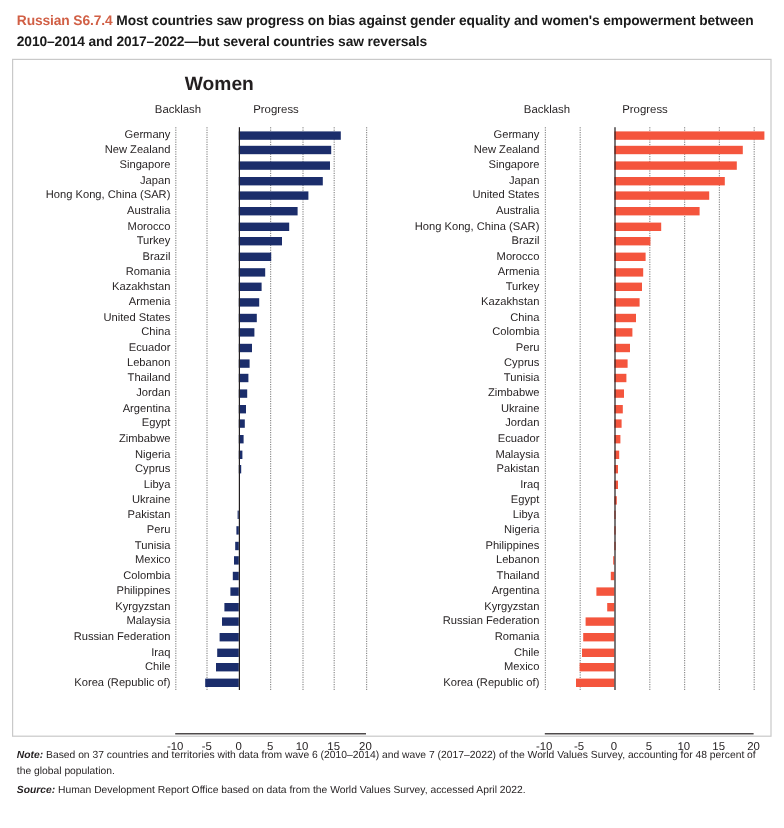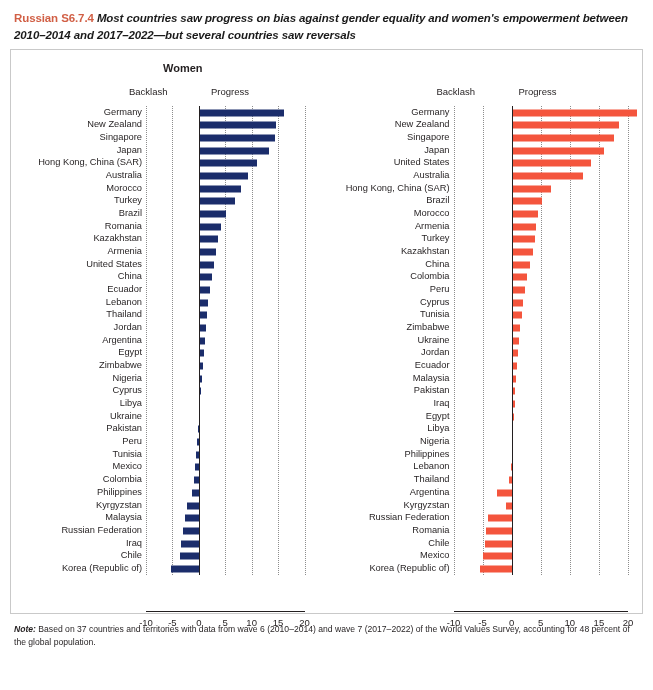--- a/index.html
+++ b/index.html
@@ -27,21 +27,20 @@
     font-weight: bold;
     line-height: 1.45;
     letter-spacing: -0.1px;
     margin: 2px 4px 6px 4px;
   }
   .fig-label {
     color: #d15f45;
   }
   .title-text {
     color: #1a1a1a;
-    font-style: italic;
   }
   
   .chart-frame {
     position: relative;
     border: 1px solid #c9c9c9;
     height: 565px;
     box-sizing: border-box;
     background: #fff;
   }
   .panels {
@@ -52,21 +51,21 @@
     position: relative;
     flex: 1 1 50%;
     height: 100%;
   }
   .panel-title {
     position: absolute;
     top: 12px;
     left: 0;
     right: 0;
     text-align: center;
-    font-size: 11px;
+    font-size: 16px;
     font-weight: bold;
   }
   .panel-title.women { padding-left: 28px; }
   .panel-title.men { padding-left: 18px; }
 
   .side-labels {
     position: absolute;
     top: 36px;
     font-size: 9.5px;
     color: #231f20;
@@ -526,15 +525,16 @@
               <div class="tick-label" style="left: 100%;">20</div>
             </div>
         </div>
       </div>
 
     </div>
   </div>
 
   <div class="notes">
     <p><b>Note:</b><span> Based on 37 countries and territories with data from wave 6 (2010–2014) and wave 7 (2017–2022) of the World Values Survey, accounting for 48 percent of the global population.</span></p>
+    <p><b>Source:</b><span> Human Development Report Office based on data from the World Values Survey, accessed April 2022.</span></p>
   </div>
 
 </div>
 
 </body></html>

